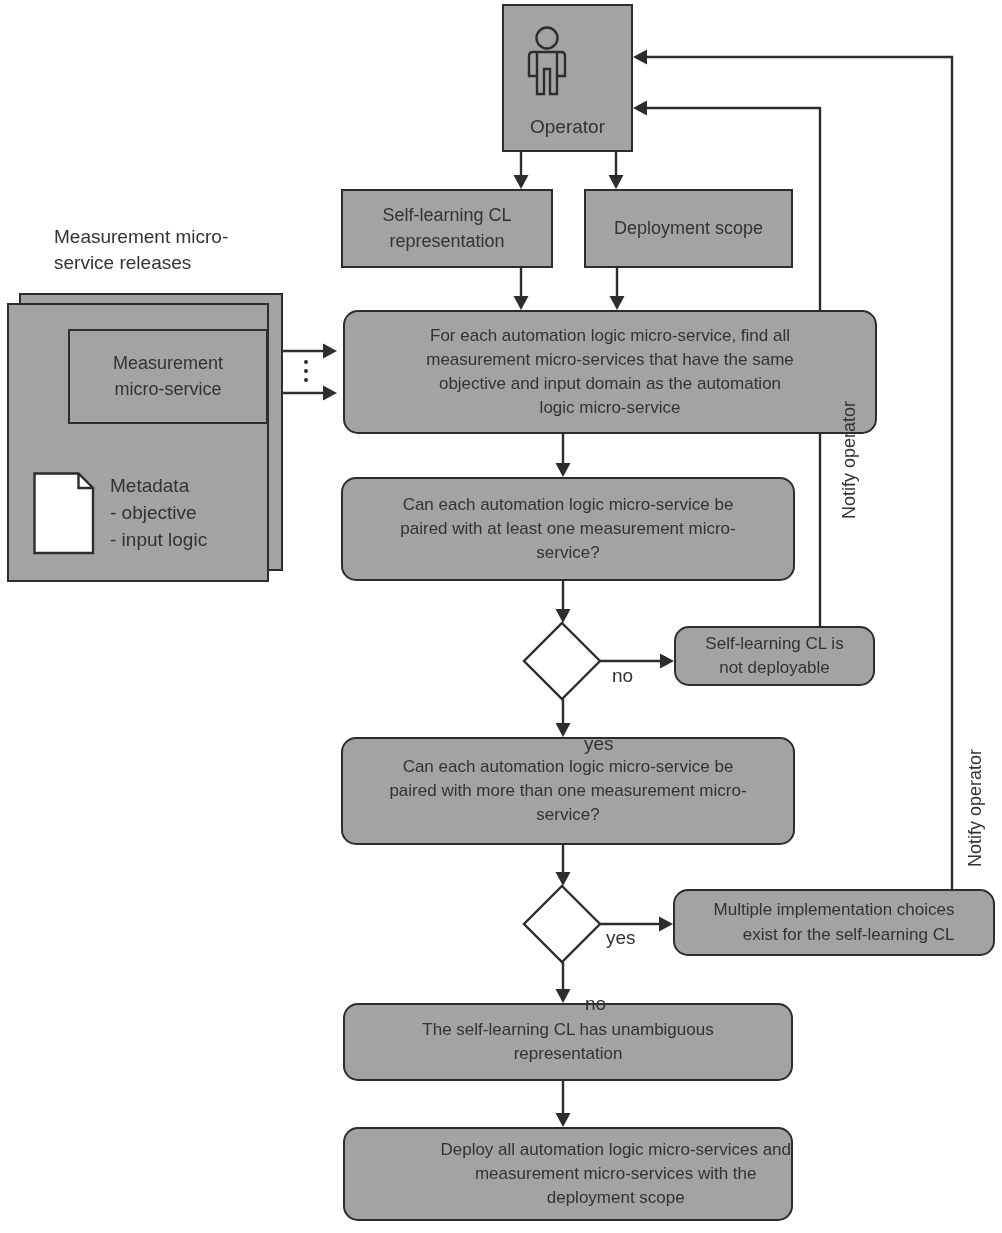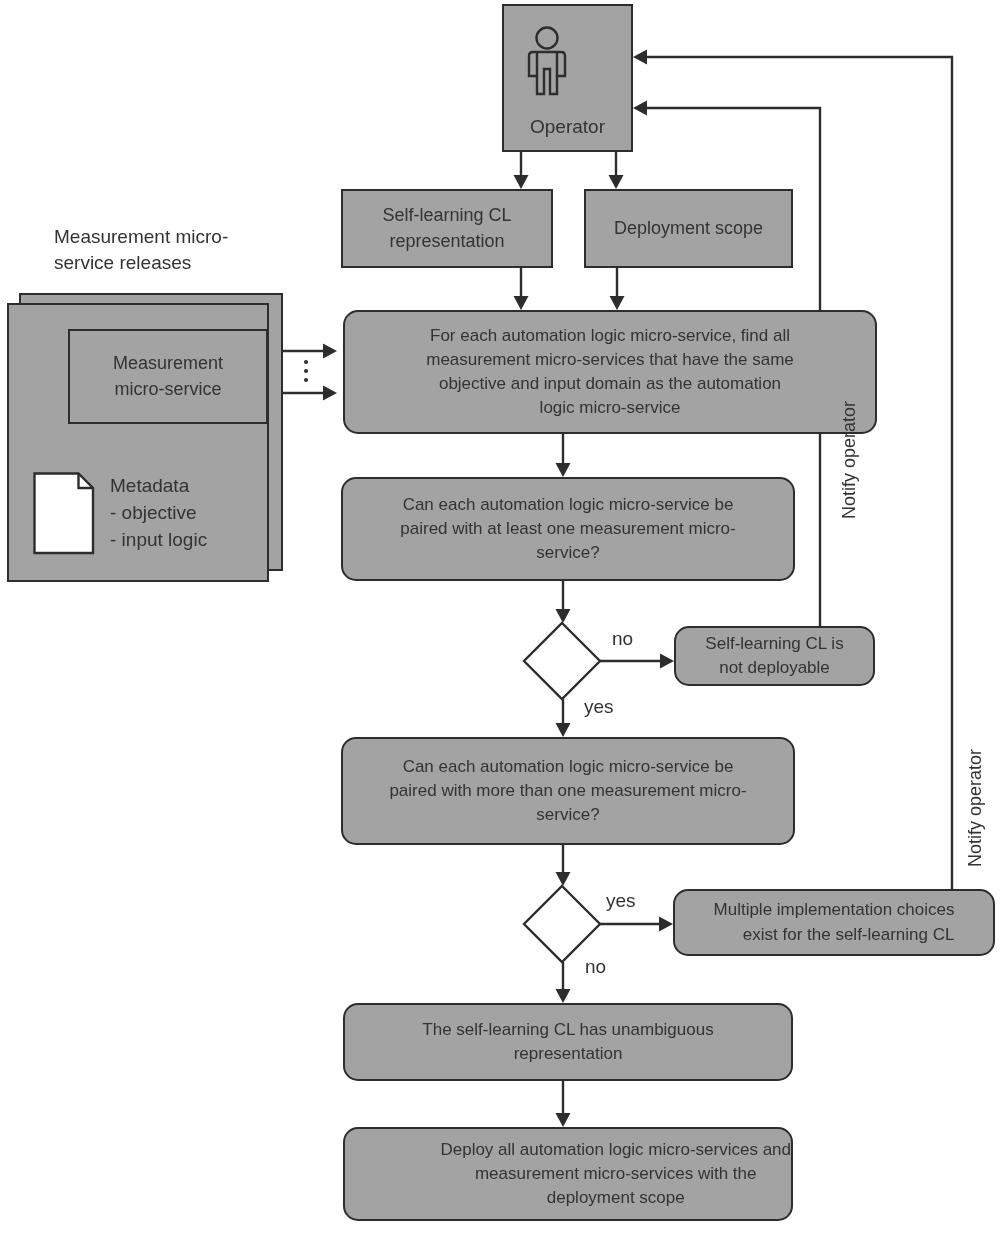--- a/index.html
+++ b/index.html
@@ -45,21 +45,21 @@
     position:absolute;left:110px;top:473px;font-size:19px;line-height:1.42;
   }
   .doc-svg{position:absolute;left:33px;top:472px;}
   .vlabel{
     position:absolute;width:140px;height:22px;
     display:flex;align-items:center;justify-content:center;
     font-size:18px;transform:rotate(-90deg);transform-origin:center center;
   }
   #notify-1{left:779px;top:449px;}
   #notify-2{left:905px;top:797px;}
-  .edge-label{position:absolute;font-size:19px;}
+  .edge-label{position:absolute;font-size:19px;margin-top:37px;}
   #lbl-d1-no{left:612px;top:628px;}
   #lbl-d1-yes{left:584px;top:696px;}
   #lbl-d2-yes{left:606px;top:890px;}
   #lbl-d2-no{left:585px;top:956px;}
 </style>
 </head>
 <body>
 
 <div class="canvas">
 

